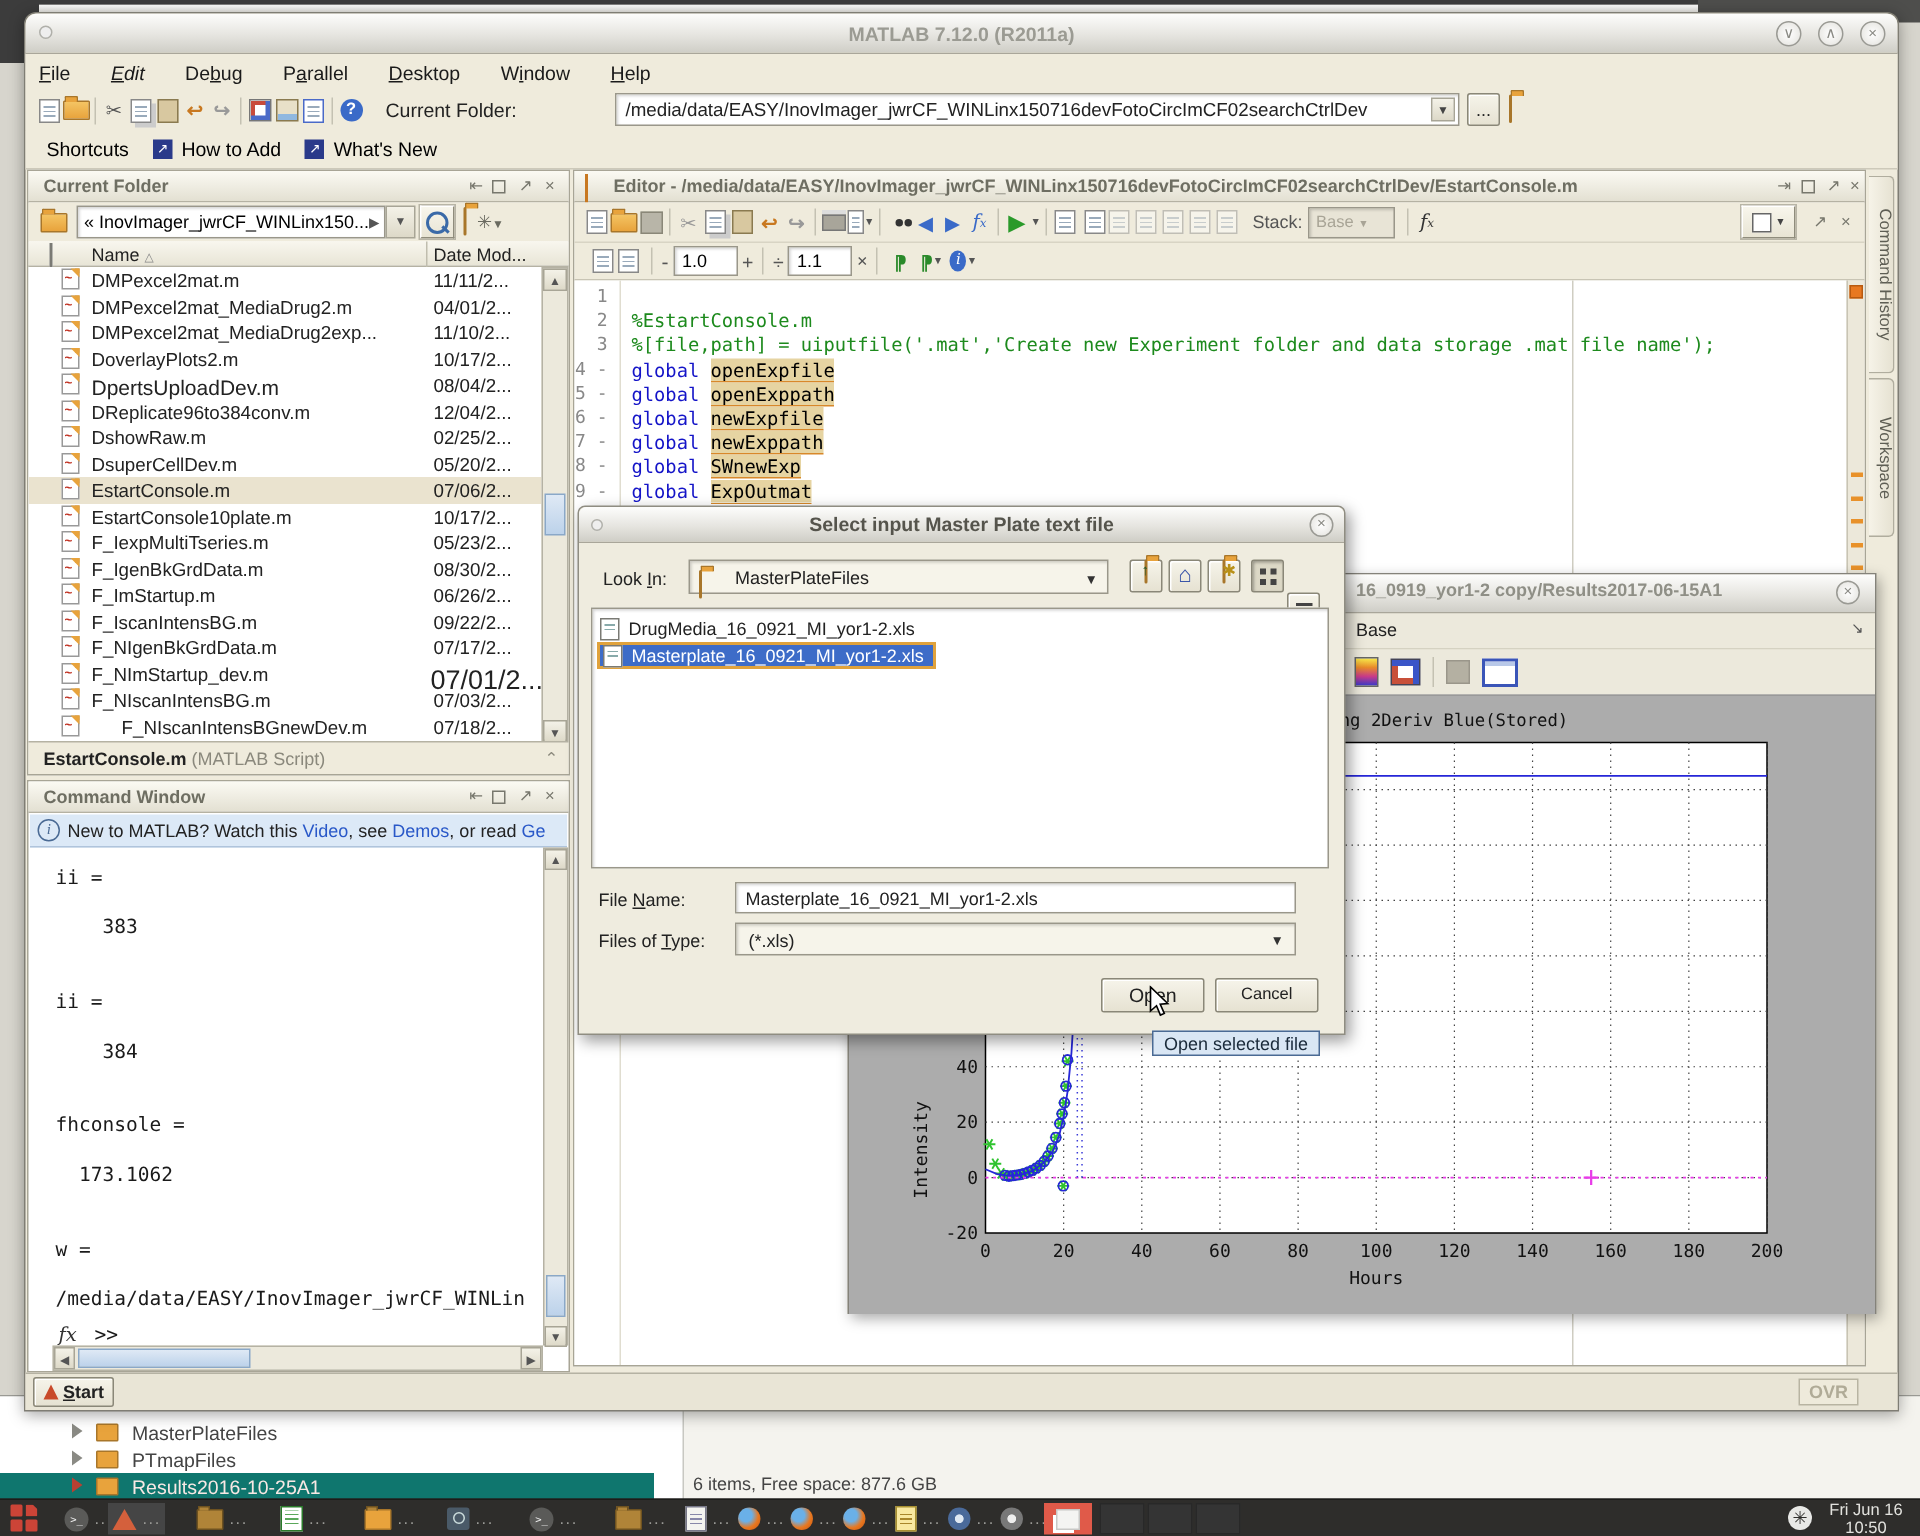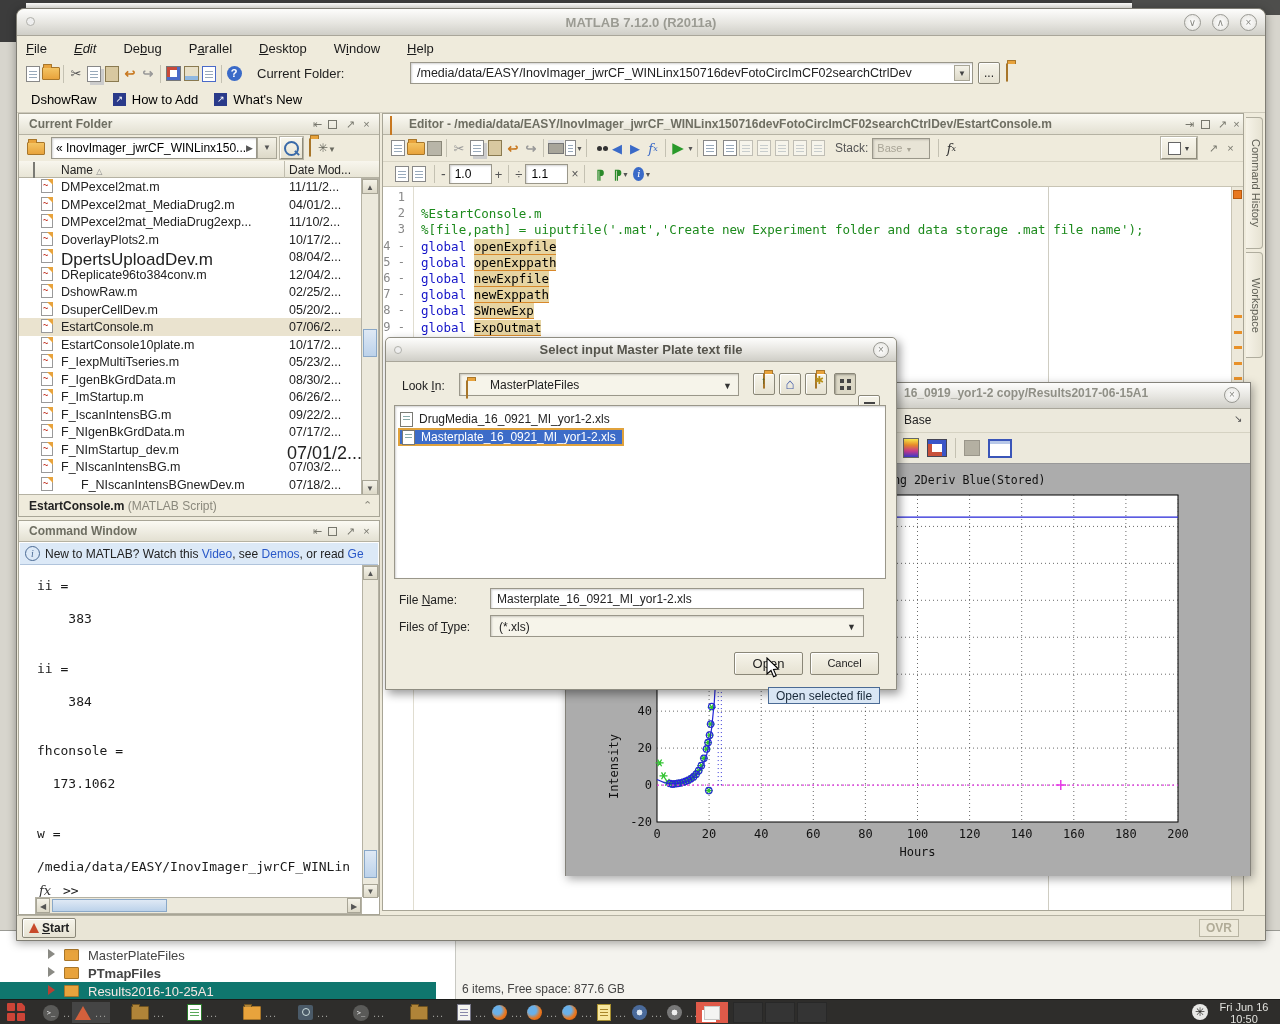--- a/index.html
+++ b/index.html
@@ -99,21 +99,21 @@
   <div class="a" style="left:0;top:930px;width:1280px;height:69px;background:#fbfbf8;border-top:1px solid #9a9a94;z-index:4;">
     <div class="a" style="left:0;top:0;width:456px;height:69px;background:#ffffff;border-right:1px solid #c8c8c2;" id="ftree">
         <div class="a" style="left: 0px; top: 15px; width: 456px; height: 18px; background: transparent; color: rgb(68, 68, 68); font-size: 13px;">
           <div class="a" style="left: 48px; top: 3px; width: 0px; height: 0px; border-top: 5px solid transparent; border-bottom: 5px solid transparent; border-left: 7px solid rgb(138, 138, 132);"></div>
           <div class="a" style="left: 64px; top: 3px; width: 15px; height: 12px; background: rgb(232, 163, 60); border: 1px solid rgb(168, 118, 42); border-radius: 1px;"></div>
           <div class="a" style="left: 88px; top: 2px;">MasterPlateFiles</div>
         </div>
         <div class="a" style="left: 0px; top: 33px; width: 456px; height: 18px; background: transparent; color: rgb(68, 68, 68); font-size: 13px;">
           <div class="a" style="left: 48px; top: 3px; width: 0px; height: 0px; border-top: 5px solid transparent; border-bottom: 5px solid transparent; border-left: 7px solid rgb(138, 138, 132);"></div>
           <div class="a" style="left: 64px; top: 3px; width: 15px; height: 12px; background: rgb(232, 163, 60); border: 1px solid rgb(168, 118, 42); border-radius: 1px;"></div>
-          <div class="a" style="left: 88px; top: 2px; font-weight: bold;">PTmapFiles</div>
+          <div class="a" style="left: 88px; top: 2px;">PTmapFiles</div>
         </div>
         <div class="a" style="left: 0px; top: 51px; width: 436px; height: 18px; background: #0f766e; color: rgb(248, 232, 228); font-size: 13px;">
           <div class="a" style="left: 48px; top: 3px; width: 0px; height: 0px; border-top: 5px solid transparent; border-bottom: 5px solid transparent; border-left: 7px solid rgb(184, 64, 50);"></div>
           <div class="a" style="left: 64px; top: 3px; width: 15px; height: 12px; background: rgb(232, 163, 60); border: 1px solid rgb(168, 118, 42); border-radius: 1px;"></div>
           <div class="a" style="left: 88px; top: 2px;">Results2016-10-25A1</div>
         </div>
       </div>
     <div class="a" style="left:456px;top:0;width:824px;height:69px;background:#f4f3ee;">
       <div class="a txt" style="left:6px;top:51px;color:#444;">6 items, Free space: 877.6 GB</div>
     </div>
@@ -174,21 +174,21 @@
       <span class="txt" style="margin-left:14px;font-size:13px;">Current Folder:</span>
     </div>
     <div class="a inset" style="left:410px;top:62px;width:563px;height:22px;">
       <span class="a txt" style="left:6px;top:3px;font-size:12.5px;">/media/data/EASY/InovImager_jwrCF_WINLinx150716devFotoCircImCF02searchCtrlDev</span>
       <span class="a" style="right:2px;top:2px;width:16px;height:16px;background:linear-gradient(#f4f2e8,#ddd9c8);border:1px solid #a8a596;font-size:8px;color:#444;text-align:center;line-height:16px;">▼</span>
     </div>
     <div class="a btn" style="left:978px;top:62px;width:22px;height:22px;line-height:20px;">...</div>
     <div class="a" style="left:1006px;top:64px;"><span class="fold"></span></div>
 
     <div class="a" style="left:17px;top:87px;width:1248px;height:26px;background:#efebdc;border-bottom:1px solid #cdc9ba;display:flex;align-items:center;padding-left:14px;font-size:13px;">
-      <span>DshowRaw</span>
+      <span>Shortcuts</span>
       <span class="a" style="position:static;display:inline-flex;align-items:center;margin-left:16px;gap:6px;">
         <span style="width:13px;height:13px;background:#2a3a8a;color:#fff;font-size:9px;text-align:center;line-height:13px;">↗</span>
         <span>How to Add</span>
       </span>
       <span style="display:inline-flex;align-items:center;margin-left:16px;gap:6px;">
         <span style="width:13px;height:13px;background:#2a3a8a;color:#fff;font-size:9px;text-align:center;line-height:13px;">↗</span>
         <span>What's New</span>
       </span>
     </div>
 
@@ -235,21 +235,21 @@
             <div class="a txt" style="left: 42px; top: 2px; font-size: 12.5px;">DMPexcel2mat_MediaDrug2exp...</div>
             <div class="a txt" style="left: 270px; top: 2px; font-size: 12.5px;">11/10/2...</div>
           </div>
           <div class="a" style="left: 0px; top: 52.5px; width: 342px; height: 17.5px; background: transparent;">
             <div class="mfile a" style="left: 22px; top: 1px;"></div>
             <div class="a txt" style="left: 42px; top: 2px; font-size: 12.5px;">DoverlayPlots2.m</div>
             <div class="a txt" style="left: 270px; top: 2px; font-size: 12.5px;">10/17/2...</div>
           </div>
           <div class="a" style="left: 0px; top: 70px; width: 342px; height: 17.5px; background: transparent;">
             <div class="mfile a" style="left: 22px; top: 1px;"></div>
-            <div class="a txt" style="left: 42px; top: 2px; font-size: 17px;">DpertsUploadDev.m</div>
+            <div class="a txt" style="left: 42px; top: 2px; font-size: 14px;">DpertsUploadDev.m</div>
             <div class="a txt" style="left: 270px; top: 2px; font-size: 12.5px;">08/04/2...</div>
           </div>
           <div class="a" style="left: 0px; top: 87.5px; width: 342px; height: 17.5px; background: transparent;">
             <div class="mfile a" style="left: 22px; top: 1px;"></div>
             <div class="a txt" style="left: 42px; top: 2px; font-size: 12.5px;">DReplicate96to384conv.m</div>
             <div class="a txt" style="left: 270px; top: 2px; font-size: 12.5px;">12/04/2...</div>
           </div>
           <div class="a" style="left: 0px; top: 105px; width: 342px; height: 17.5px; background: transparent;">
             <div class="mfile a" style="left: 22px; top: 1px;"></div>
             <div class="a txt" style="left: 42px; top: 2px; font-size: 12.5px;">DshowRaw.m</div>

